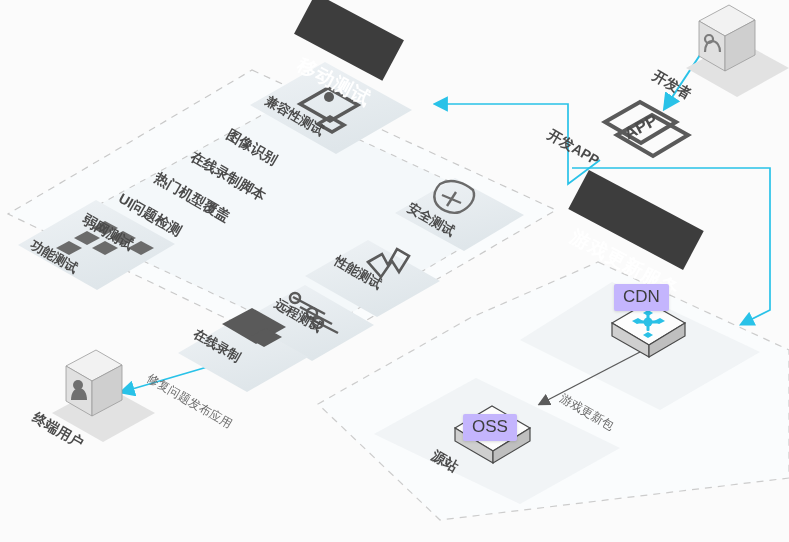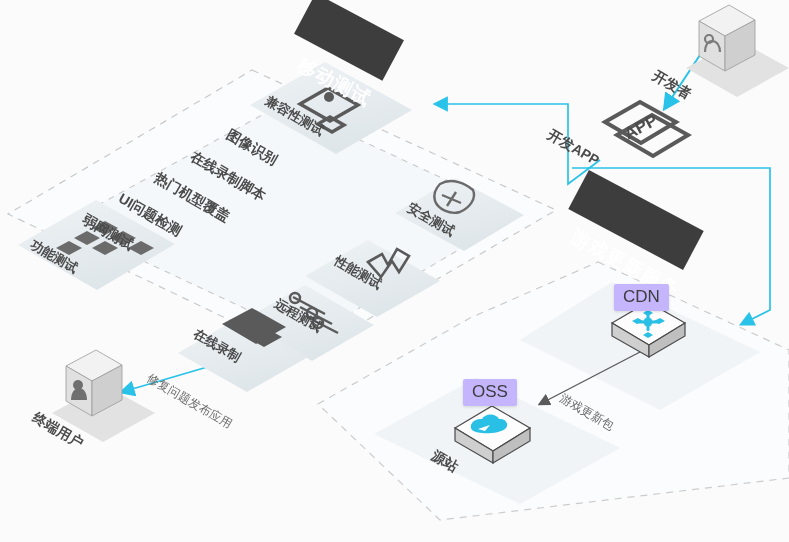--- a/index.html
+++ b/index.html
@@ -244,15 +244,15 @@
   <div class="iso-label" style="left:553px;top:126px;font-size:14px;transform:rotate(30deg);">开发APP</div>
 
   <div class="iso-label" style="left:437px;top:447px;font-size:14px;transform:rotate(30deg);">源站</div>
 
   <div class="iso-label" style="left:152px;top:370px;font-size:12px;color:#6a6a6a;font-weight:normal;transform:rotate(30deg);">修复问题发布应用</div>
 
   <div class="iso-label" style="left:565px;top:390px;font-size:12px;color:#6a6a6a;font-weight:normal;transform:rotate(30deg);">游戏更新包</div>
 
   <div class="badge" style="left:614px;top:284px;">CDN</div>
 
-  <div class="badge" style="left:463px;top:379px;">OSS</div>
+  <div class="badge" style="left:463px;top:414px;">OSS</div>
 
 </div>
 
 </body></html>

